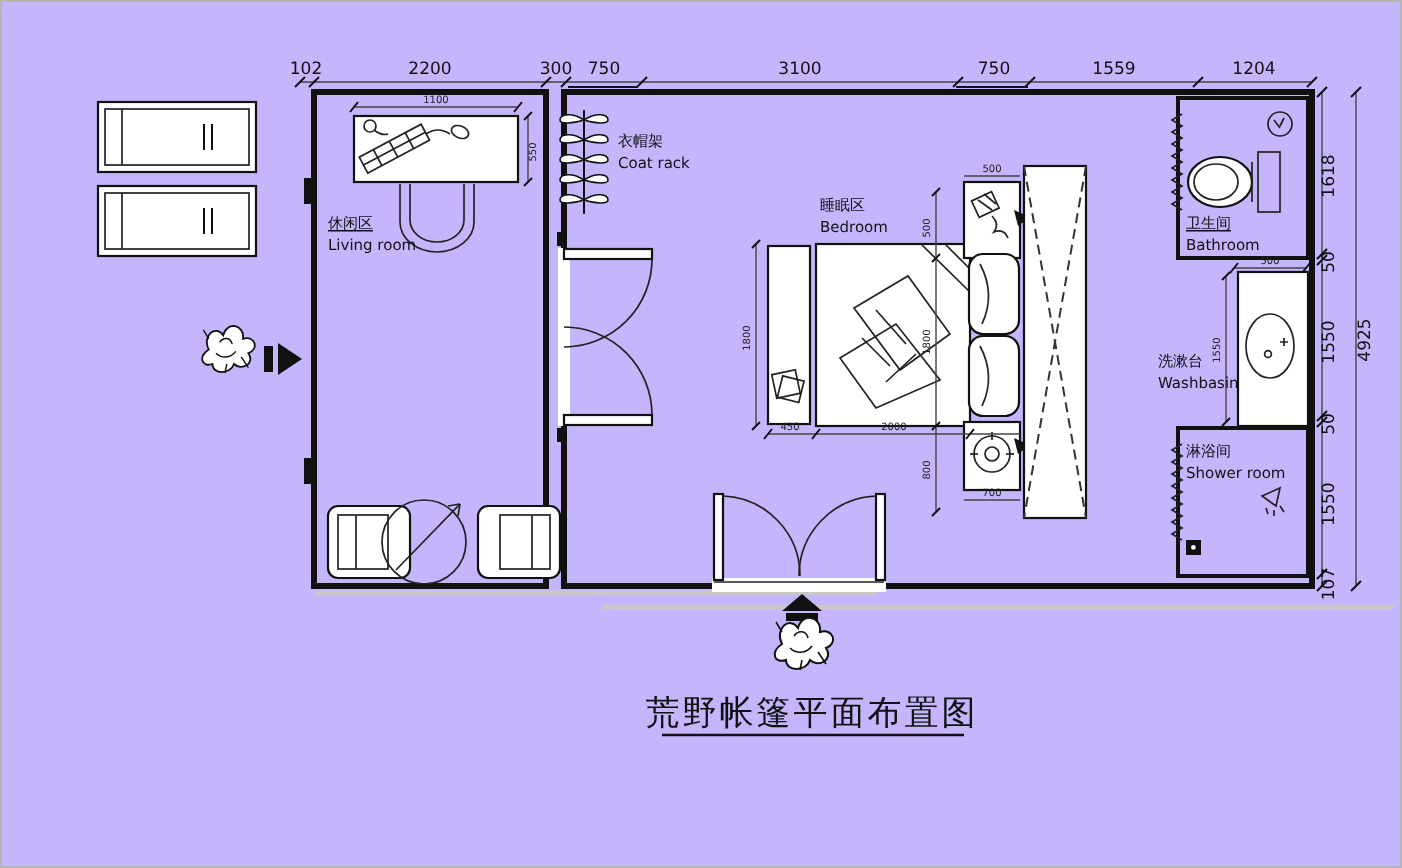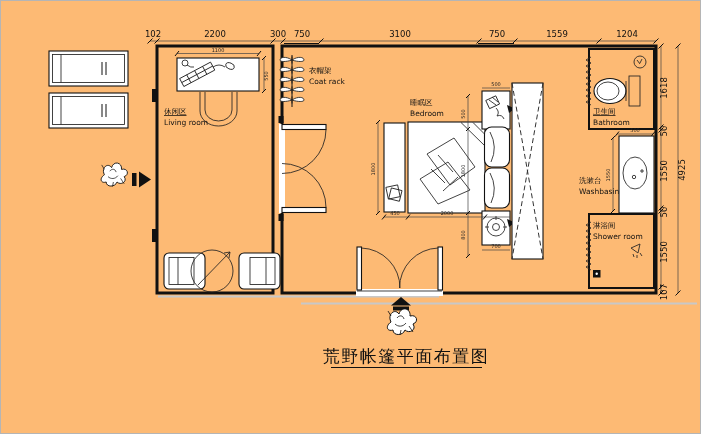--- a/index.html
+++ b/index.html
@@ -1,18 +1,18 @@
 <!DOCTYPE html>
 <html><head>
 <meta charset="utf-8">
 <style>
   html,body{margin:0;padding:0;background:#fff;}
   .page{
     position:relative;width:701px;height:434px;box-sizing:border-box;
-    border:1px solid #b5b5b5;background:#fdba74;overflow:hidden;
+    border:1px solid #b5b5b5;background:#c4b5fd;overflow:hidden;
     font-family:"DejaVu Sans",sans-serif;
   }
   svg{display:block;}
   svg text{font-family:"DejaVu Sans",sans-serif;fill:#111;}
   .dim{font-size:8.5px;text-anchor:middle;fill:#111;}
   .dim-sm{font-size:5px;text-anchor:middle;fill:#222;}
   .room-zh{font-size:7.5px;}
   .room-en{font-size:7.5px;}
   .u{text-decoration:underline;}
   .title-text{font-size:17px;letter-spacing:1.5px;text-anchor:middle;}

